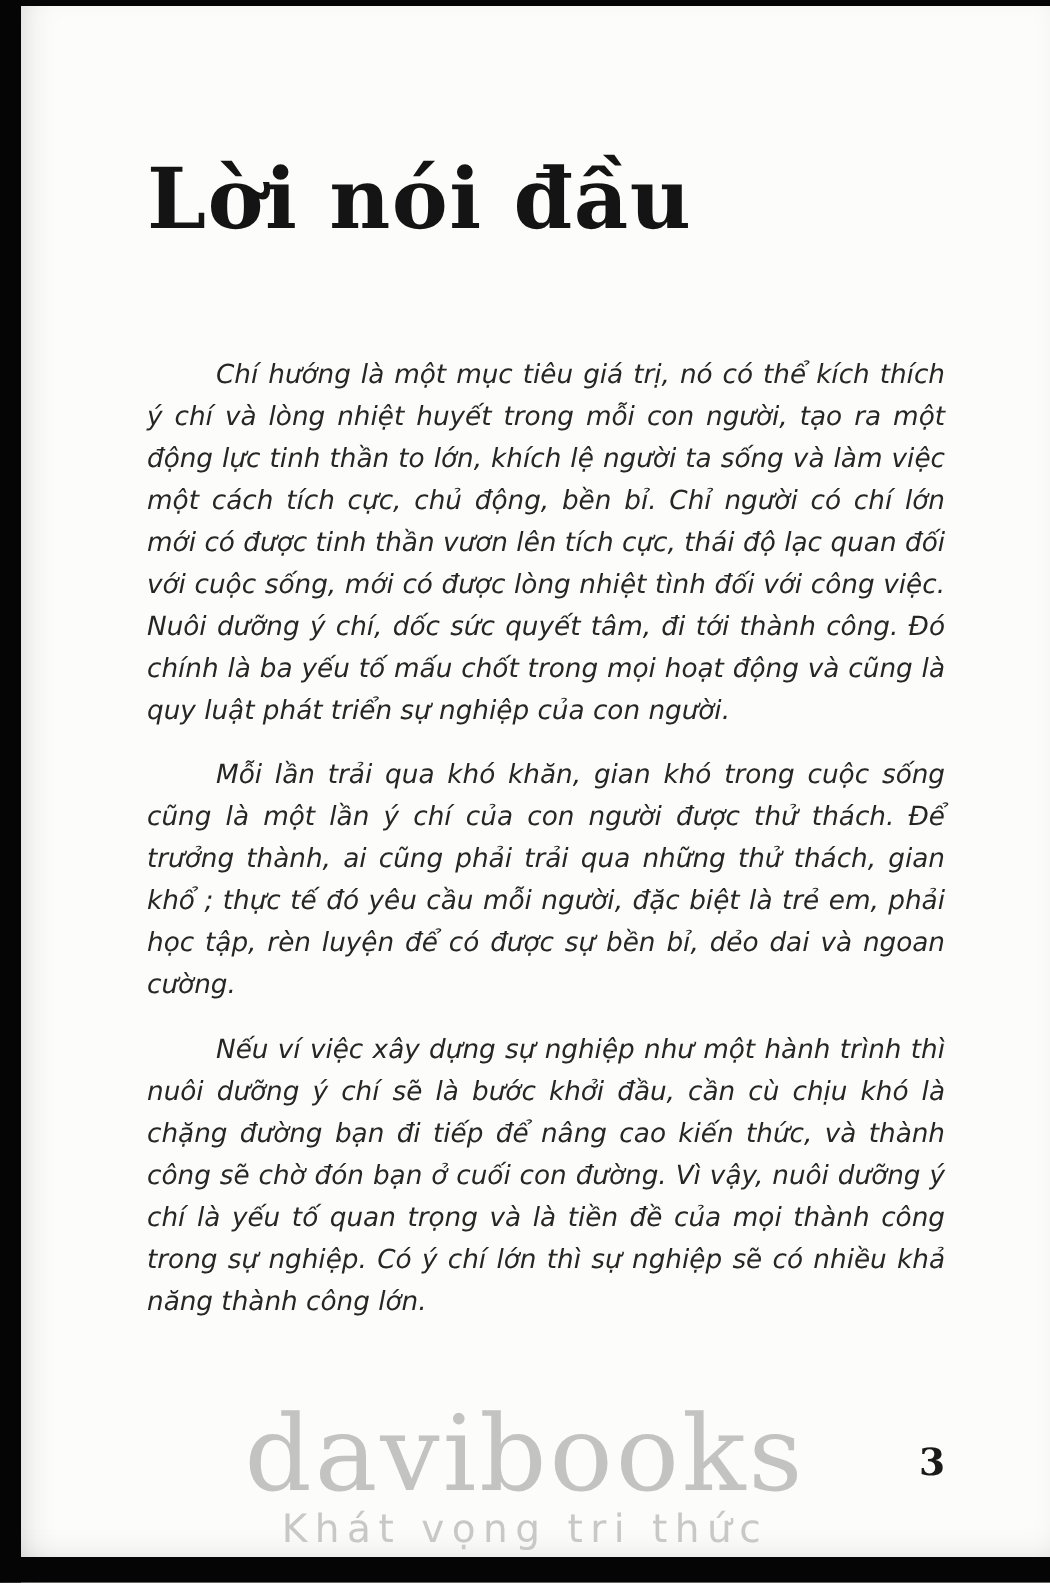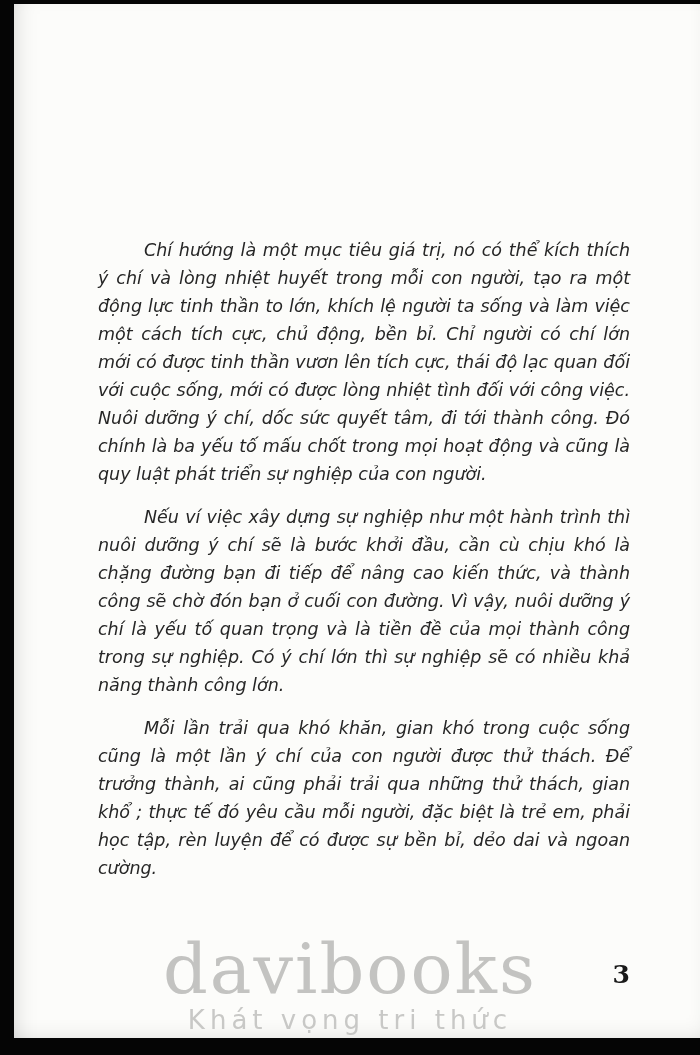--- a/index.html
+++ b/index.html
@@ -103,28 +103,29 @@
 </style>
 </head>
 <body>
 
 <div class="page">
 
   <div class="edge edge-top"></div>
   <div class="edge edge-left"></div>
   <div class="edge edge-bottom"></div>
 
+  <h1 class="title">Lời nói đầu</h1>
 
   <div class="body-text">
 
     <p class="para">Chí hướng là một mục tiêu giá trị, nó có thể kích thích ý chí và lòng nhiệt huyết trong mỗi con người, tạo ra một động lực tinh thần to lớn, khích lệ người ta sống và làm việc một cách tích cực, chủ động, bền bỉ. Chỉ người có chí lớn mới có được tinh thần vươn lên tích cực, thái độ lạc quan đối với cuộc sống, mới có được lòng nhiệt tình đối với công việc. Nuôi dưỡng ý chí, dốc sức quyết tâm, đi tới thành công. Đó chính là ba yếu tố mấu chốt trong mọi hoạt động và cũng là quy luật phát triển sự nghiệp của con người.</p>
 
+    <p class="para">Mỗi lần trải qua khó khăn, gian khó trong cuộc sống cũng là một lần ý chí của con người được thử thách. Để trưởng thành, ai cũng phải trải qua những thử thách, gian khổ ; thực tế đó yêu cầu mỗi người, đặc biệt là trẻ em, phải học tập, rèn luyện để có được sự bền bỉ, dẻo dai và ngoan cường.</p>
+
     <p class="para">Nếu ví việc xây dựng sự nghiệp như một hành trình thì nuôi dưỡng ý chí sẽ là bước khởi đầu, cần cù chịu khó là chặng đường bạn đi tiếp để nâng cao kiến thức, và thành công sẽ chờ đón bạn ở cuối con đường. Vì vậy, nuôi dưỡng ý chí là yếu tố quan trọng và là tiền đề của mọi thành công trong sự nghiệp. Có ý chí lớn thì sự nghiệp sẽ có nhiều khả năng thành công lớn.</p>
-
-    <p class="para">Mỗi lần trải qua khó khăn, gian khó trong cuộc sống cũng là một lần ý chí của con người được thử thách. Để trưởng thành, ai cũng phải trải qua những thử thách, gian khổ ; thực tế đó yêu cầu mỗi người, đặc biệt là trẻ em, phải học tập, rèn luyện để có được sự bền bỉ, dẻo dai và ngoan cường.</p>
   </div>
 
   <div class="watermark">
     <div class="wm-name">davibooks</div>
     <div class="wm-slogan">Khát vọng tri thức</div>
   </div>
 
   <div class="page-number">3</div>
 
 </div>

